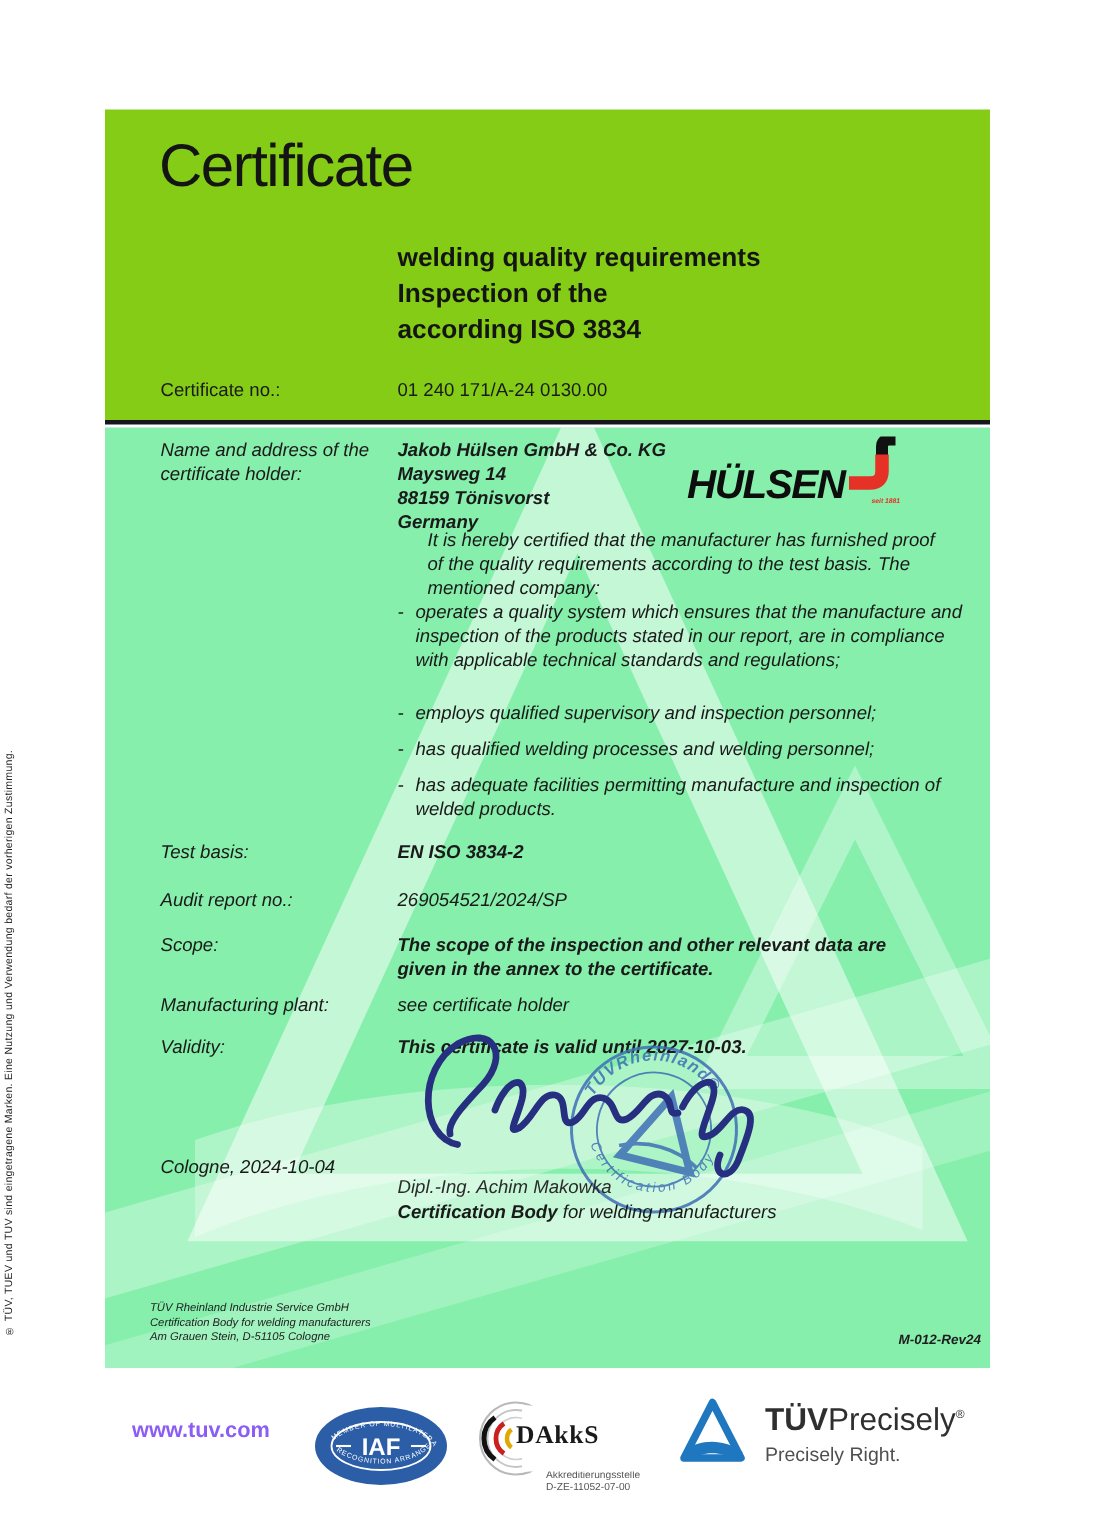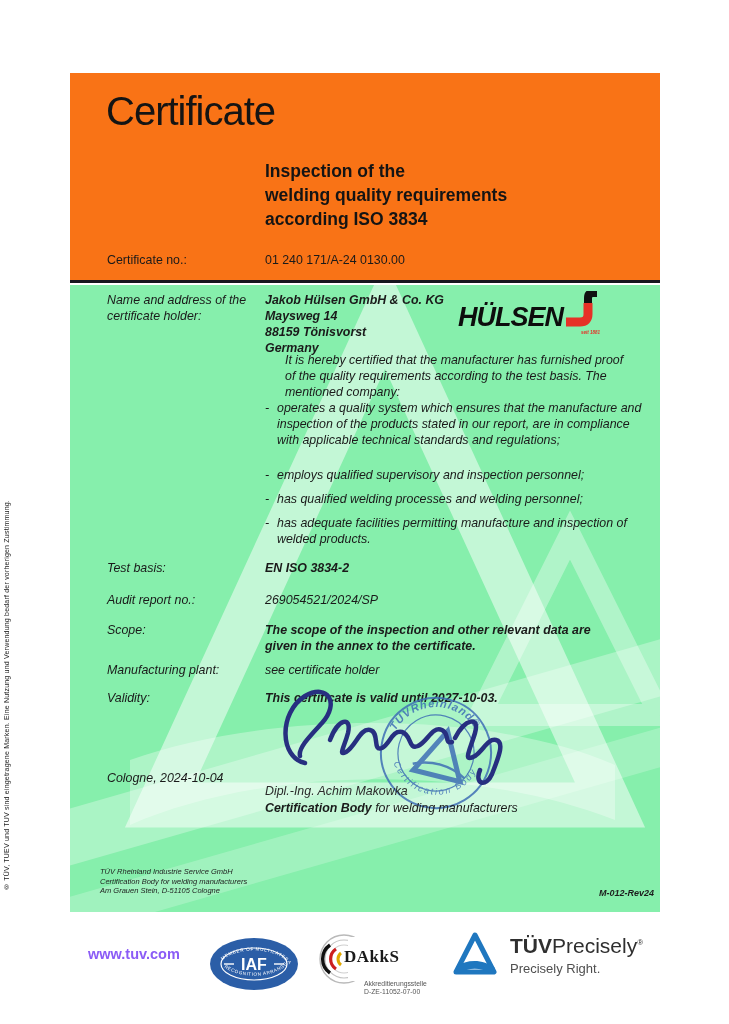--- a/index.html
+++ b/index.html
@@ -7,36 +7,36 @@
     position:relative;width:729px;height:1024px;background:#ffffff;overflow:hidden;
     font-family:"Liberation Sans", sans-serif;color:#1a1a1a;
   }
   
   .side-note{
     position:absolute;left:3px;top:400px;height:490px;width:12px;
     writing-mode:vertical-rl;transform:rotate(180deg);
     font-size:7px;color:#222;letter-spacing:.2px;white-space:nowrap;
   }
   
-  .panel-header{position:absolute;left:70px;top:73px;width:590px;height:207px;background:#f97316;}
+  .panel-header{position:absolute;left:70px;top:73px;width:590px;height:207px;background:#84cc16;}
   .separator{position:absolute;left:70px;top:280px;width:590px;height:3px;background:#16161e;}
   .panel-body{position:absolute;left:70px;top:285px;width:590px;height:627px;background:#86efac;overflow:hidden;font-style:italic;}
   .watermark{position:absolute;left:0;top:0;width:590px;height:627px;pointer-events:none;}
 
   .title{position:absolute;left:36px;top:16px;font-size:40px;letter-spacing:-1px;color:#141414;}
   .subtitle{position:absolute;left:195px;top:86px;font-size:17.5px;font-weight:bold;line-height:24px;color:#141414;}
   .cert-row{position:absolute;top:180px;left:0;width:100%;font-size:12.4px;}
   .col-label{position:absolute;left:37px;width:150px;}
   .col-value{position:absolute;left:195px;width:360px;}
 
   .row{position:absolute;left:0;width:100%;font-size:12.4px;line-height:16px;}
   .bold{font-weight:bold;}
   .holder-label{position:absolute;left:37px;top:7px;width:155px;font-size:12.4px;line-height:16px;}
   .holder-value{position:absolute;left:195px;top:7px;width:200px;font-size:12.4px;line-height:16px;font-weight:bold;}
-  .hulsen{position:absolute;left:388px;top:12px;width:180px;display:flex;align-items:center;}
+  .hulsen{position:absolute;left:388px;top:12px;width:180px;display:flex;align-items:flex-end;}
   .hulsen-word{font-size:27px;font-weight:bold;letter-spacing:-1px;color:#0d0d0d;line-height:30px;}
   .hulsen-mark{position:relative;margin-left:1px;margin-top:-6px;}
   .hulsen-since{position:absolute;right:-2px;bottom:2px;font-size:4.5px;color:#e63127;font-weight:bold;white-space:nowrap;}
   .intro{position:absolute;left:195px;top:67px;width:345px;font-size:12.4px;line-height:16px;margin-left:20px;}
   .bullet{position:absolute;left:195px;width:368px;font-size:12.4px;line-height:16px;padding-left:12px;}
   .bullet .marker{position:absolute;left:0;top:0;}
   .sig-svg{position:absolute;left:190px;top:393px;z-index:2;}
   .stamp{position:absolute;left:308px;top:410px;z-index:1;opacity:.85;}
   .place-date{position:absolute;left:37px;top:486px;font-size:12.4px;z-index:3;}
   .signer{position:absolute;left:195px;top:499px;font-size:12.4px;color:#2b2b2b;z-index:3;}
@@ -61,22 +61,22 @@
 </head>
 <body>
 
 <div class="page">
 
   <div class="side-note">® TÜV, TUEV und TUV sind eingetragene Marken. Eine Nutzung und Verwendung bedarf der vorherigen Zustimmung.</div>
 
   <div class="panel-header">
     <div class="title">Certificate</div>
     <div class="subtitle">
+      <div>welding quality requirements</div>
       <div>Inspection of the</div>
-      <div>welding quality requirements</div>
       <div>according ISO 3834</div>
     </div>
     <div class="cert-row">
       <span class="col-label">Certificate no.:</span>
       <span class="col-value">01 240 171/A-24 0130.00</span>
     </div>
   </div>
 
   <div class="separator"></div>
 

